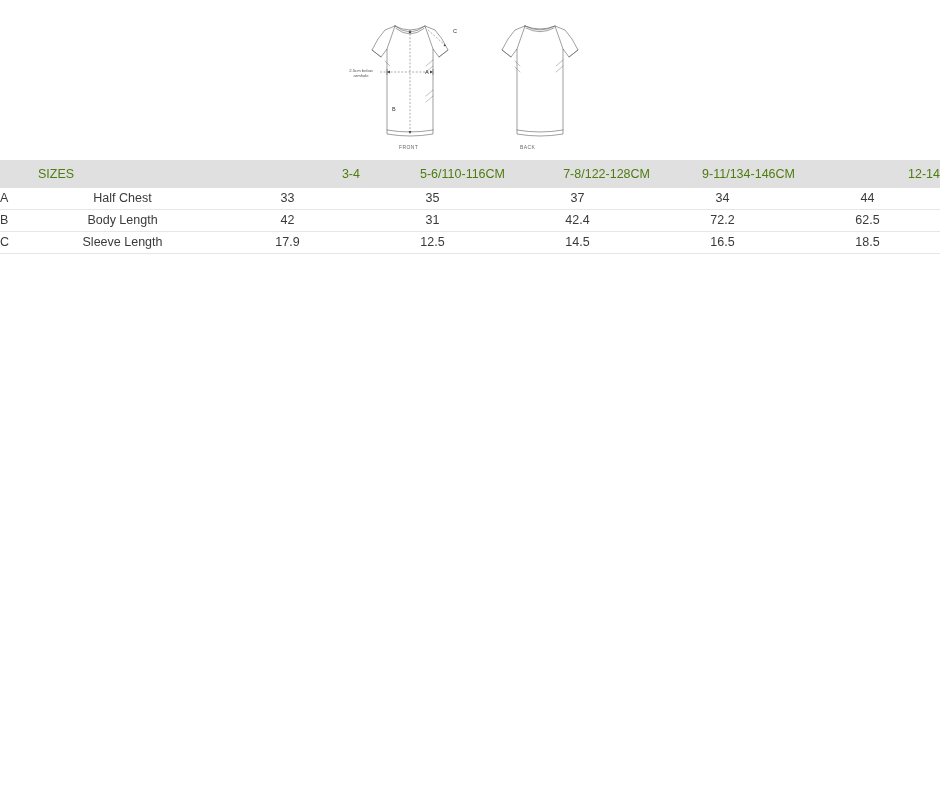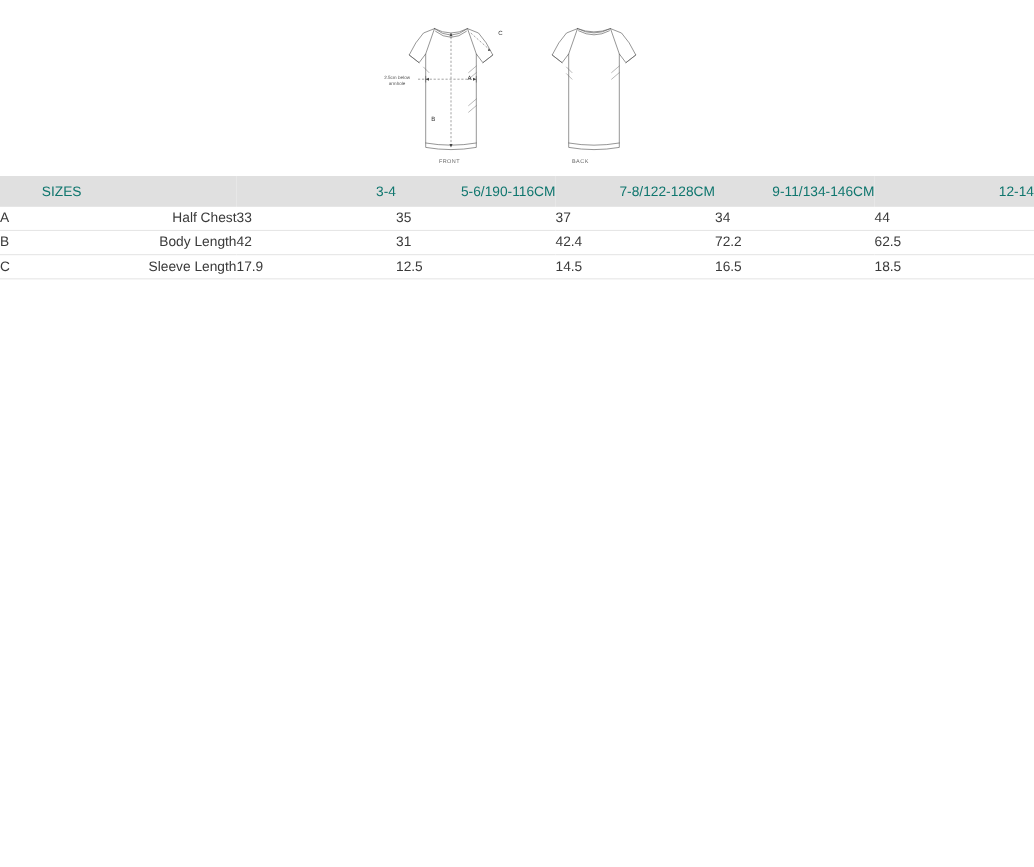--- a/index.html
+++ b/index.html
@@ -69,21 +69,21 @@
     padding: 0;
     font-weight: normal;
   }
   .size-table thead tr {
     background: #e0e0e0;
   }
   .size-table thead th {
     height: 20px;
     line-height: 28px;
     font-size: 12.5px;
-    color: #0f766e;
+    color: #4d7c0f;
     font-weight: normal;
   }
   .col-key   { width: 30px; }
   .col-name  { width: 185px; }
   .col-val   { width: 145px; }
 
   .th-key { text-align: left; }
   .th-name { text-align: left; padding-left: 8px !important; }
   .th-val { text-align: right; }
 
@@ -92,24 +92,24 @@
     line-height: 21px;
     border-bottom: 1px solid #e6e6e6;
     color: #3a3a3a;
   }
   .td-key {
     text-align: left;
     padding-left: 9px;
     color: #3a3a3a;
   }
   .td-name {
-    text-align: right;
+    text-align: center;
     padding-left: 8px;
   }
-  .td-val { }
+  .td-val { text-align: center; }
 </style>
 </head>
 <body>
 
 <div class="diagram-area">
   <div class="diagram-wrap">
 
     <svg width="260" height="150" viewBox="0 0 260 150">
       <g fill="none" stroke="#5f5f5f" stroke-width="0.6" stroke-linejoin="round" stroke-linecap="round">
 
@@ -184,21 +184,21 @@
       <col class="col-val">
       <col class="col-val">
       <col class="col-val">
       <col class="col-val">
   </colgroup>
   <thead>
     <tr>
       <th class="th-key"></th>
       <th class="th-name">SIZES</th>
       <th class="th-val">3-4</th>
-      <th class="th-val">5-6/190-116CM</th>
+      <th class="th-val">5-6/110-116CM</th>
       <th class="th-val">7-8/122-128CM</th>
       <th class="th-val">9-11/134-146CM</th>
       <th class="th-val">12-14</th>
     </tr>
   </thead>
   <tbody>
     <tr>
       <td class="td-key">A</td>
       <td class="td-name">Half Chest</td>
       <td class="td-val">33</td>

